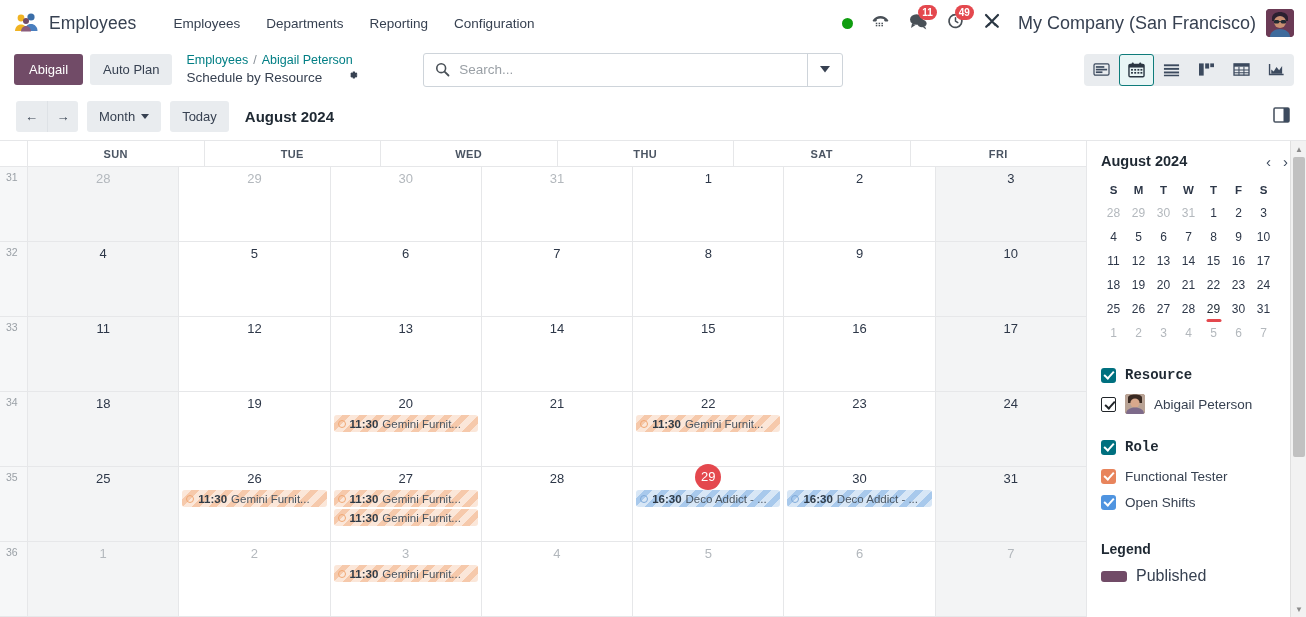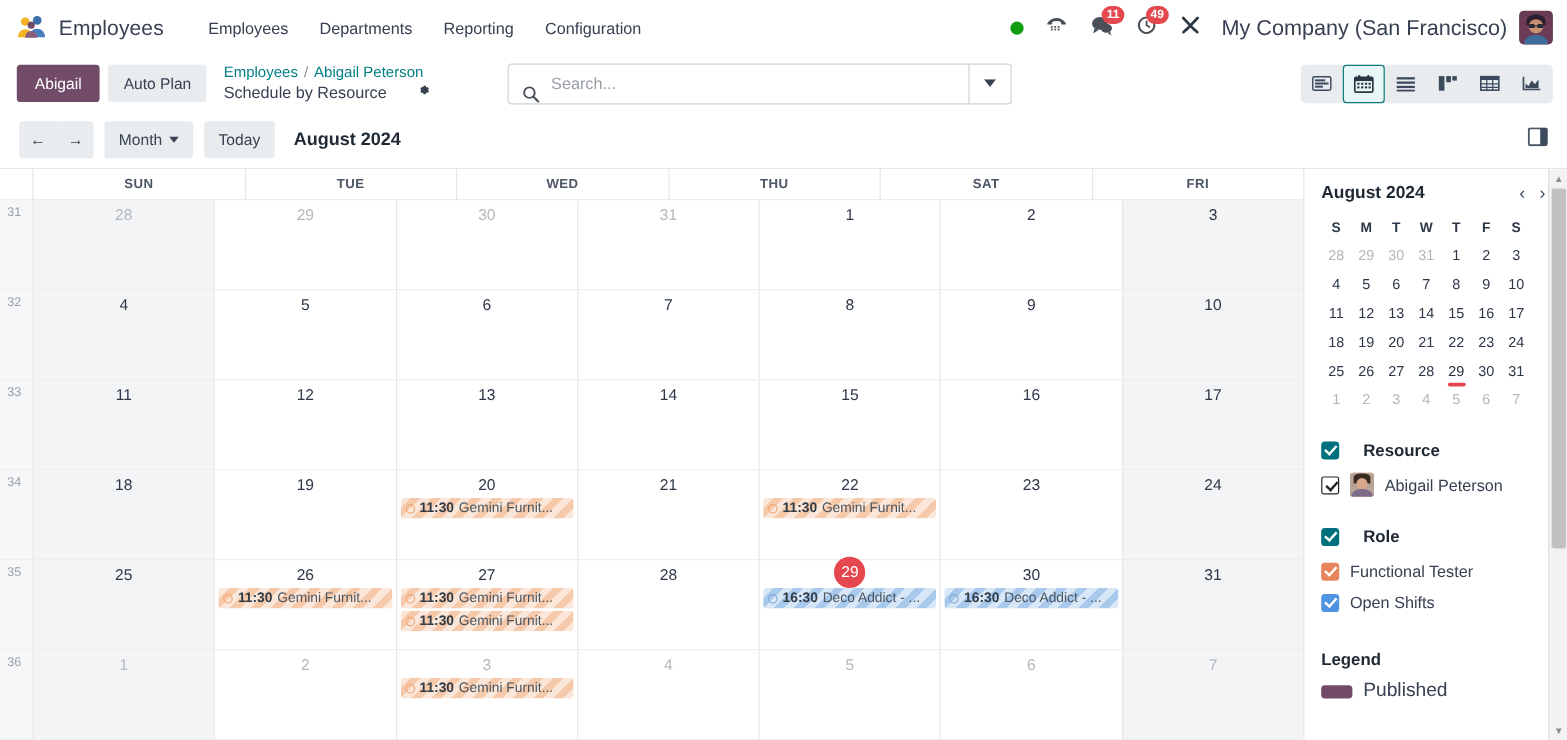--- a/index.html
+++ b/index.html
@@ -98,21 +98,21 @@
   .bc-title-row {
     font-size: 13.5px; color: #374151;
     display: flex; align-items: center; gap: 25px; text-align: right;
   }
   .gear { font-size: 12px; color: #374151; cursor: pointer; }
 
   .searchbox {
     margin-left: 64px;
     width: 420px; height: 34px;
     border: 1px solid #ced4da; border-radius: 3px;
-    display: flex; align-items: flex-end;
+    display: flex; align-items: center;
     background: #fff;
   }
   .search-ico { padding: 0 9px 0 11px; color: #6c757d; display:flex; }
   .search-input {
     flex: 1; border: none; outline: none;
     font-size: 13.5px; font-family: inherit;
     color: #374151; background: transparent;
     height: 100%;
   }
   .search-input::placeholder { color: #9aa0a6; }
@@ -318,22 +318,23 @@
   .mini-day.sel::after {
     content: ""; position: absolute;
     left: 50%; bottom: -1px;
     transform: translateX(-50%);
     width: 15px; height: 3px;
     background: #e4484e; border-radius: 2px;
   }
 
   .filter-sec { margin-top: 22px; padding-right: 16px; }
   .filter-head {
-    display: flex; align-items: center; gap: 20px;
+    display: flex; align-items: center; gap: 9px;
     margin-bottom: 8px;
+    font-family: Liberation Mono, monospace;
   }
   .filter-head .ftitle {
     font-size: 14px; font-weight: 700; color: #1f2933;
   }
   .cbox {
     width: 15px; height: 15px; border-radius: 3px;
     flex: none; position: relative; cursor: pointer;
   }
   .cbox.teal { background: #00707f; }
   .cbox.orange { background: #e8845c; }

